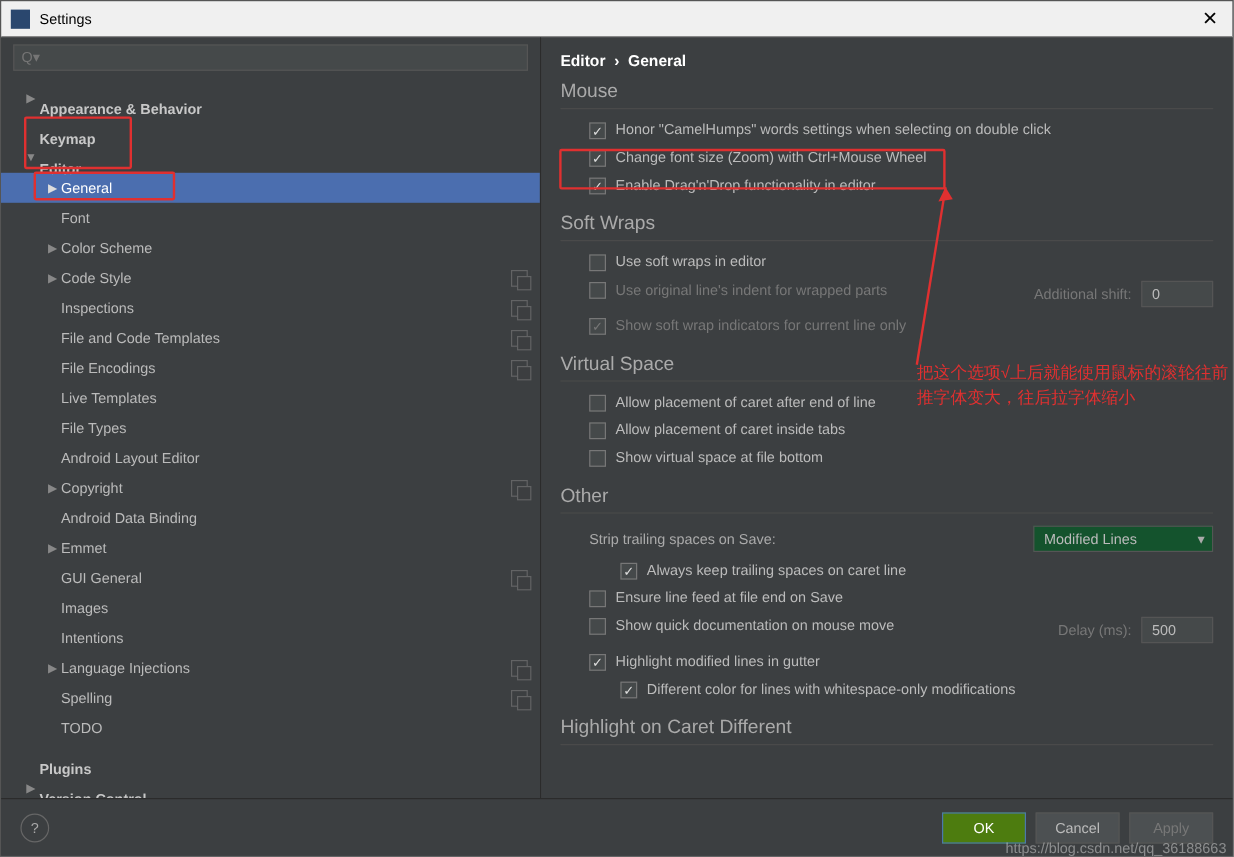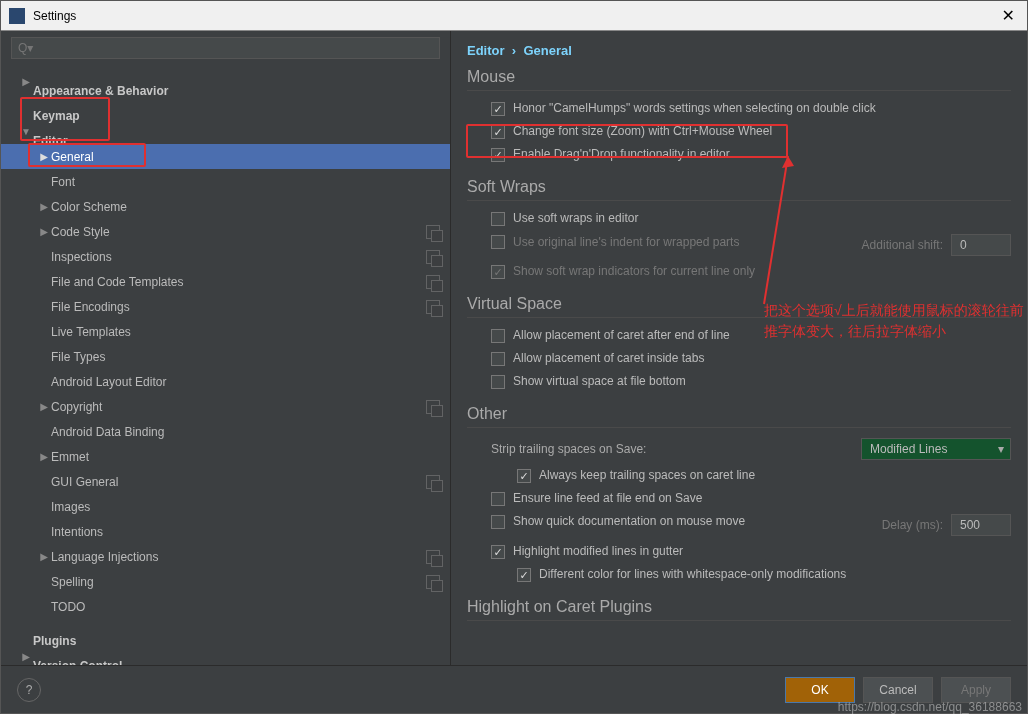--- a/index.html
+++ b/index.html
@@ -19,42 +19,42 @@
     .tree-arrow { width: 14px; display: inline-flex; justify-content: center; color: #888; font-size: 10px; }
     .tree-row.selected .tree-arrow { color: #ddd; }
     .tree-label { flex: 1; }
     .tree-label.bold { font-weight: bold; color: #c8c8c8; margin-top: 18px; }
     .copy-icon { width: 14px; height: 14px; opacity: 0.5; display: inline-block; border: 1px solid #888; position: relative; }
     .copy-icon::after { content: ''; position: absolute; width: 10px; height: 10px; border: 1px solid #888; right: -4px; bottom: -4px; background: #3c3f41; }
     .indent0 { padding-left: 18px; }
     .indent1 { padding-left: 36px; }
     .highlight-box { border: 2px solid #e03030; border-radius: 2px; position: absolute; pointer-events: none; }
     .main { flex: 1; background: #3c3f41; color: #bbbbbb; display: flex; flex-direction: column; overflow: hidden; }
-    .breadcrumb { padding: 12px 16px 10px; font-weight: bold; color: #7dd3fc; font-size: 13px; }
+    .breadcrumb { padding: 12px 16px 10px; font-weight: bold; color: #ffffff; font-size: 13px; }
     .scroll { flex: 1; overflow-y: auto; padding: 0 16px 10px; position: relative; }
     .section-header { color: #aaa; font-size: 16px; margin: 12px 0 6px; border-bottom: 1px solid #4a4a4a; padding-bottom: 4px; }
     .section-header.first { margin-top: 0; }
     .check-row { display: flex; align-items: flex-start; padding: 4px 0 4px 24px; }
     .check-row.indent { padding-left: 50px; }
     .checkbox { width: 14px; height: 14px; border: 1px solid #777; background: #45494a; margin-right: 8px; display: inline-flex; align-items: center; justify-content: center; font-size: 11px; color: #ddd; flex-shrink: 0; margin-top: 1px; }
     .checkbox.checked::after { content: '✓'; }
     .checkbox.checked.disabled::after { color: #777; }
     .check-label { color: #bbb; }
     .check-label.disabled { color: #777; }
     .inline-field { display: flex; align-items: center; padding: 4px 0 4px 24px; gap: 12px; }
     .text-input { background: #45494a; border: 1px solid #555; color: #bbb; padding: 3px 8px; font-size: 12px; }
     .select { background: #14532d; border: 1px solid #555; color: #bbb; padding: 3px 20px 3px 8px; font-size: 12px; position: relative; display: inline-flex; align-items: center; min-width: 150px; }
     .select::after { content: '▾'; position: absolute; right: 6px; color: #aaa; }
     .field-label-inline { color: #aaa; }
     .field-label-inline.disabled { color: #777; }
     .footer { height: 48px; border-top: 1px solid #2b2b2b; display: flex; align-items: center; padding: 0 16px; background: #3c3f41; }
     .help-btn { width: 24px; height: 24px; border-radius: 50%; border: 1px solid #666; display: flex; align-items: center; justify-content: center; color: #aaa; cursor: pointer; }
     .footer-spacer { flex: 1; }
     .btn { height: 26px; min-width: 70px; margin-left: 8px; border: 1px solid #555; background: #4c5052; color: #bbb; padding: 0 14px; cursor: pointer; font-size: 12px; }
-    .btn.primary { background: #a16207; border-color: #4a78ab; color: #fff; }
+    .btn.primary { background: #4d7c0f; border-color: #4a78ab; color: #fff; }
     .btn.disabled { color: #777; }
     .annotation-text { position: absolute; color: #e03030; font-size: 14px; line-height: 1.5; pointer-events: none; }
     .annotation-line { position: absolute; pointer-events: none; }
     .watermark { position: absolute; right: 6px; bottom: 0; color: rgba(220,220,220,0.5); font-size: 12px; pointer-events: none; margin-left: 30px; }
   </style>
 </head>
 <body>
 
 <div class="window">
   <div class="titlebar">
@@ -259,21 +259,21 @@
         </div>
         <div class="check-row">
           <span class="checkbox checked"></span>
           <span class="check-label">Highlight modified lines in gutter</span>
         </div>
         <div class="check-row indent">
           <span class="checkbox checked"></span>
           <span class="check-label">Different color for lines with whitespace-only modifications</span>
         </div>
 
-        <div class="section-header">Highlight on Caret Plugins</div>
+        <div class="section-header">Highlight on Caret Different</div>
 
       </div>
     </div>
   </div>
 
   <div class="footer">
     <div class="help-btn">?</div>
     <div class="footer-spacer"></div>
     <button class="btn primary">OK</button>
     <button class="btn">Cancel</button>

